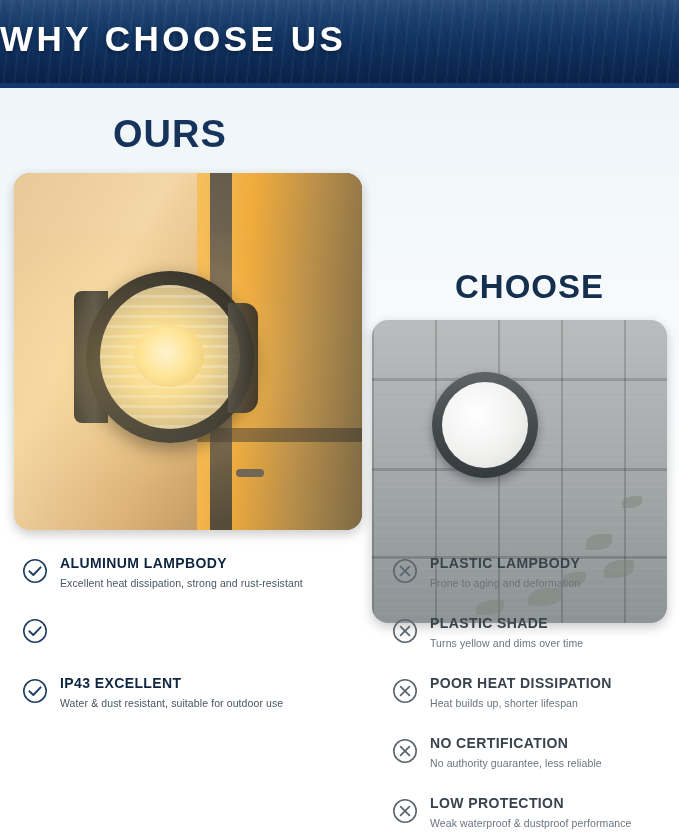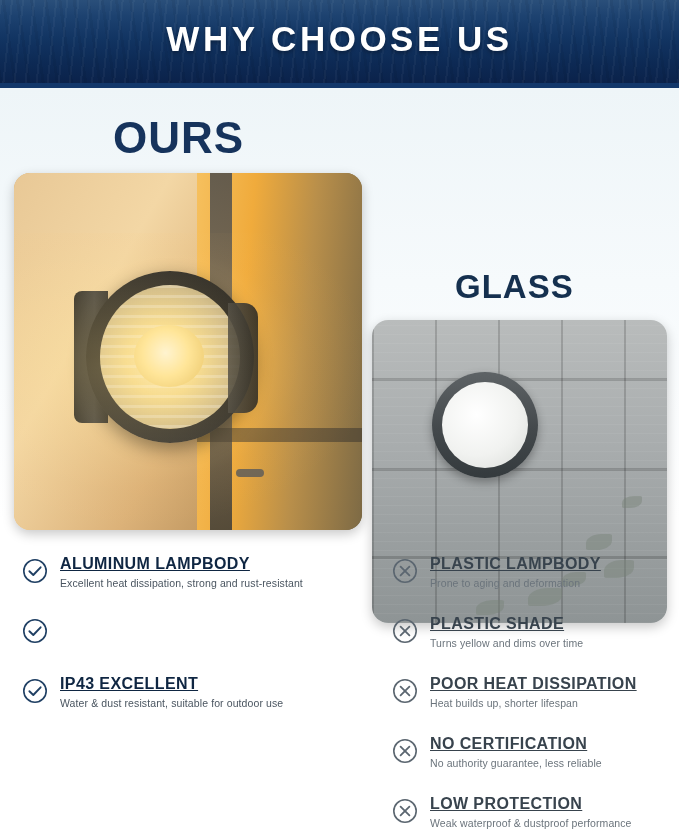--- a/index.html
+++ b/index.html
@@ -42,41 +42,40 @@
     content: "";
     position: absolute;
     left: 0; right: 0; bottom: 0;
     height: 5px;
     background: #12376a;
   }
   .banner-title {
     position: absolute;
     left: 0; right: 0;
     top: 19px;
-    text-align: center;
     color: #ffffff;
     font-size: 35px;
     font-weight: bold;
     letter-spacing: 3.5px;
     text-shadow: 0 2px 4px rgba(0,0,0,0.35);
   }
 
   
   .content {
     position: relative;
     width: 679px;
     height: 746px;
     background: linear-gradient(180deg, #eef5f8 0%, #f6fafc 26%, #ffffff 58%, #ffffff 100%);
   }
 
   
   .col-heading {
     position: absolute;
     color: #16335c;
-    font-size: 44px;
+    font-size: 38px;
     font-weight: bold;
     letter-spacing: 1px;
   }
   .heading-ours { left: 113px; top: 25px; }
   .heading-others { left: 455px; top: 180px; font-size: 33px; color: #15304f; }
 
   
   .photo {
     position: absolute;
     border-radius: 16px;
@@ -242,25 +241,24 @@
     top: 4px;
     width: 26px;
     height: 26px;
   }
   .feat-icon svg { display: block; }
   .feat-text {
     margin-left: 38px;
   }
   .feat-title {
     color: #0f2642;
-    font-size: 16px;
+    font-size: 14px;
     font-weight: bold;
     letter-spacing: 0.4px;
     line-height: 19px;
-    text-decoration: underline;
   }
   .feat-title.dim { color: #38434d; }
   .feat-desc {
     color: #4a5560;
     font-size: 10.5px;
     line-height: 14px;
     margin-top: 3px;
     letter-spacing: 0.1px;
   }
   .feat-desc.dim { color: #6b747c; }
@@ -270,21 +268,21 @@
 
 <div class="page">
 
   <div class="banner">
     <div class="banner-title">WHY CHOOSE US</div>
   </div>
 
   <div class="content">
 
     <div class="col-heading heading-ours">OURS</div>
-    <div class="col-heading heading-others">GLASS</div>
+    <div class="col-heading heading-others">CHOOSE</div>
 
     <div class="photo photo-ours">
       <div class="ours-wall"></div>
       <div class="ours-door"></div>
       <div class="ours-door-frame"></div>
       <div class="ours-door-rail"></div>
       <div class="ours-door-knob"></div>
       <div class="lamp-base"></div>
       <div class="lamp-ring-outer"></div>
       <div class="lamp-glass"></div>

